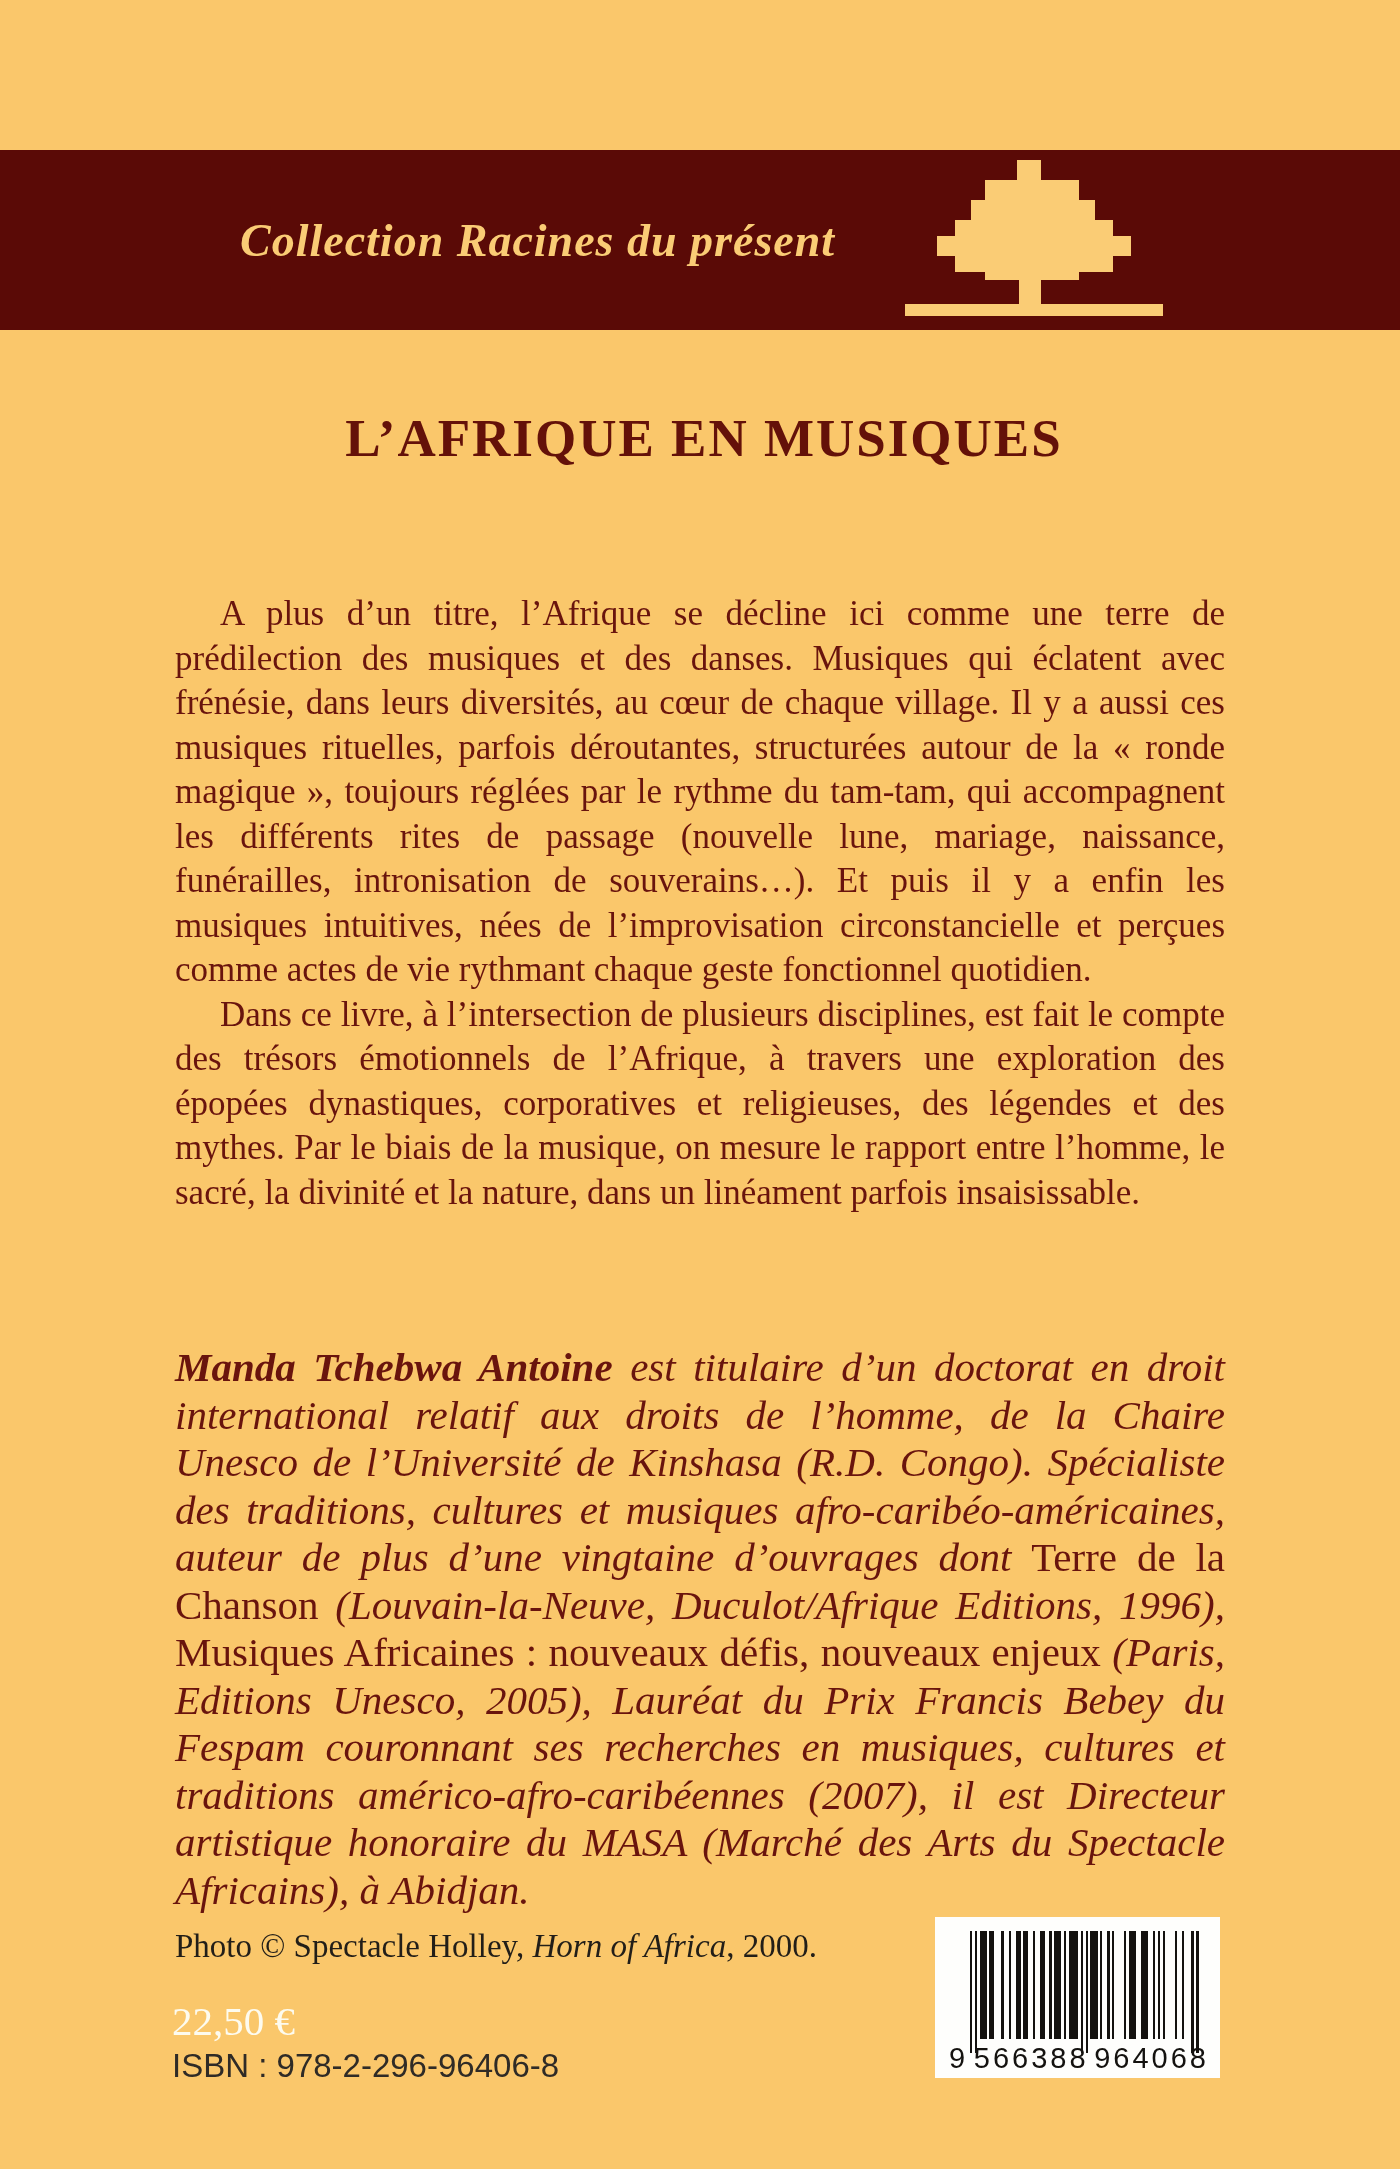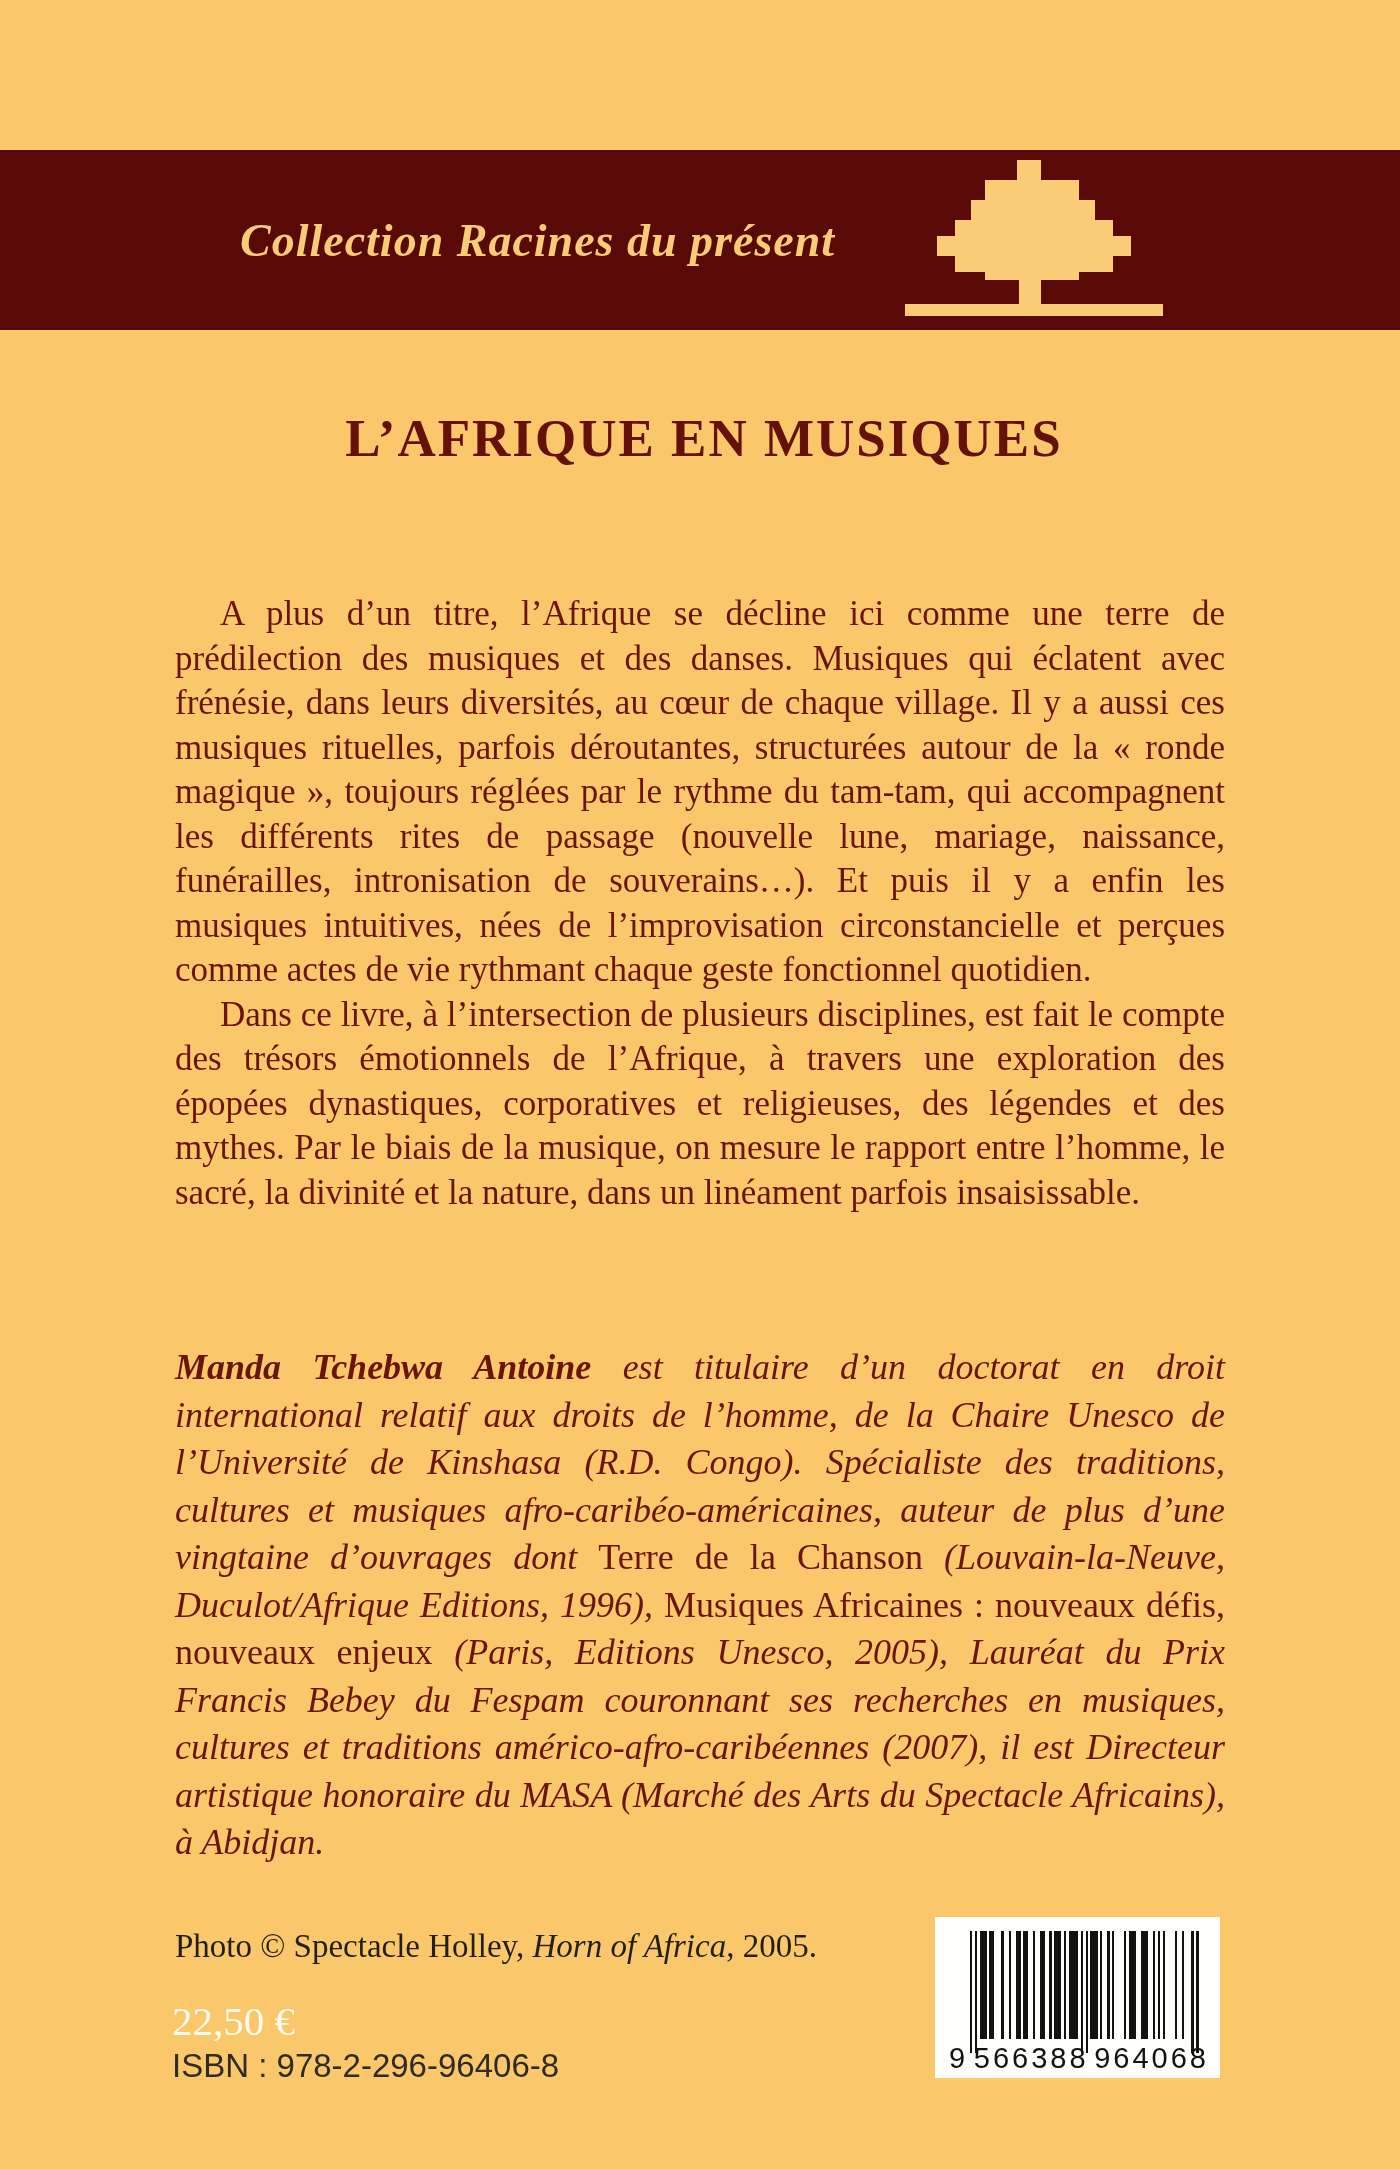--- a/index.html
+++ b/index.html
@@ -55,21 +55,21 @@
   .synopsis{
     position:absolute;left:175px;top:592px;width:1050px;
     font-size:35px;line-height:44.5px;
     text-align:justify;
     color:var(--ink);
   }
   .synopsis p{margin:0;}
   .synopsis p.indent{text-indent:45px;}
   .bio{
     position:absolute;left:175px;top:1344px;width:1050px;
-    font-size:36px;line-height:47.5px;
+    font-size:41px;line-height:47.5px;
     text-align:justify;
     color:var(--ink);
   }
   .seg-i{font-style:italic;}
   .seg-bi{font-style:italic;font-weight:bold;}
   .seg-r{font-style:normal;}
   .credit{
     position:absolute;left:175px;top:1926px;width:900px;
     font-size:33px;line-height:40px;
     color:var(--credit-ink);
@@ -129,21 +129,21 @@
   <h1 class="page-title">L’AFRIQUE EN MUSIQUES</h1>
 
 
   <div class="synopsis">
     <p class="indent">A plus d’un titre, l’Afrique se décline ici comme une terre de prédilection des musiques et des danses. Musiques qui éclatent avec frénésie, dans leurs diversités, au cœur de chaque village. Il y a aussi ces musiques rituelles, parfois déroutantes, structurées autour de la « ronde magique », toujours réglées par le rythme du tam-tam, qui accompagnent les différents rites de passage (nouvelle lune, mariage, naissance, funérailles, intronisation de souverains…). Et puis il y a enfin les musiques intuitives, nées de l’improvisation circonstancielle et perçues comme actes de vie rythmant chaque geste fonctionnel quotidien.</p>
     <p class="indent">Dans ce livre, à l’intersection de plusieurs disciplines, est fait le compte des trésors émotionnels de l’Afrique, à travers une exploration des épopées dynastiques, corporatives et religieuses, des légendes et des mythes. Par le biais de la musique, on mesure le rapport entre l’homme, le sacré, la divinité et la nature, dans un linéament parfois insaisissable.</p>
   </div>
 
   <div class="bio"><span class="seg-bi">Manda Tchebwa Antoine</span><span class="seg-i"> est titulaire d’un doctorat en droit international relatif aux droits de l’homme, de la Chaire Unesco de l’Université de Kinshasa (R.D. Congo). Spécialiste des traditions, cultures et musiques afro-caribéo-américaines, auteur de plus d’une vingtaine d’ouvrages dont </span><span class="seg-r">Terre de la Chanson </span><span class="seg-i">(Louvain-la-Neuve, Duculot/Afrique Editions, 1996), </span><span class="seg-r">Musiques Africaines : nouveaux défis, nouveaux enjeux </span><span class="seg-i">(Paris, Editions Unesco, 2005), Lauréat du Prix Francis Bebey du Fespam couronnant ses recherches en musiques, cultures et traditions américo-afro-caribéennes (2007), il est Directeur artistique honoraire du MASA (Marché des Arts du Spectacle Africains), à Abidjan.</span></div>
 
-  <div class="credit"><span class="seg-r">Photo © Spectacle Holley, </span><span class="seg-i">Horn of Africa</span><span class="seg-r">, 2005.</span></div>
+  <div class="credit"><span class="seg-r">Photo © Spectacle Holley, </span><span class="seg-i">Horn of Africa</span><span class="seg-r">, 2000.</span></div>
 
   <div class="price">22,50 €</div>
 
   <div class="isbn">ISBN : 978-2-296-96406-8</div>
 
   <div class="barcode-box">
     <div class="barcode-bars"><span style="height: 122px; background: rgb(20, 18, 15);"></span><span style="height: 122px; background: transparent;"></span><span style="height: 122px; background: rgb(20, 18, 15);"></span><span style="height: 108px; background: transparent;"></span><span style="height: 108px; background: rgb(20, 18, 15);"></span><span style="height: 108px; background: rgb(20, 18, 15);"></span><span style="height: 108px; background: rgb(20, 18, 15);"></span><span style="height: 108px; background: transparent;"></span><span style="height: 108px; background: rgb(20, 18, 15);"></span><span style="height: 108px; background: rgb(20, 18, 15);"></span><span style="height: 108px; background: transparent;"></span><span style="height: 108px; background: transparent;"></span><span style="height: 108px; background: transparent;"></span><span style="height: 108px; background: rgb(20, 18, 15);"></span><span style="height: 108px; background: transparent;"></span><span style="height: 108px; background: transparent;"></span><span style="height: 108px; background: rgb(20, 18, 15);"></span><span style="height: 108px; background: transparent;"></span><span style="height: 108px; background: transparent;"></span><span style="height: 108px; background: rgb(20, 18, 15);"></span><span style="height: 108px; background: rgb(20, 18, 15);"></span><span style="height: 108px; background: transparent;"></span><span style="height: 108px; background: rgb(20, 18, 15);"></span><span style="height: 108px; background: rgb(20, 18, 15);"></span><span style="height: 108px; background: transparent;"></span><span style="height: 108px; background: transparent;"></span><span style="height: 108px; background: rgb(20, 18, 15);"></span><span style="height: 108px; background: transparent;"></span><span style="height: 108px; background: transparent;"></span><span style="height: 108px; background: rgb(20, 18, 15);"></span><span style="height: 108px; background: rgb(20, 18, 15);"></span><span style="height: 108px; background: transparent;"></span><span style="height: 108px; background: transparent;"></span><span style="height: 108px; background: rgb(20, 18, 15);"></span><span style="height: 108px; background: transparent;"></span><span style="height: 108px; background: rgb(20, 18, 15);"></span><span style="height: 108px; background: rgb(20, 18, 15);"></span><span style="height: 108px; background: rgb(20, 18, 15);"></span><span style="height: 108px; background: transparent;"></span><span style="height: 108px; background: rgb(20, 18, 15);"></span><span style="height: 108px; background: transparent;"></span><span style="height: 108px; background: rgb(20, 18, 15);"></span><span style="height: 108px; background: rgb(20, 18, 15);"></span><span style="height: 108px; background: rgb(20, 18, 15);"></span><span style="height: 108px; background: rgb(20, 18, 15);"></span><span style="height: 122px; background: transparent;"></span><span style="height: 122px; background: rgb(20, 18, 15);"></span><span style="height: 122px; background: transparent;"></span><span style="height: 122px; background: rgb(20, 18, 15);"></span><span style="height: 122px; background: transparent;"></span><span style="height: 108px; background: rgb(20, 18, 15);"></span><span style="height: 108px; background: rgb(20, 18, 15);"></span><span style="height: 108px; background: rgb(20, 18, 15);"></span><span style="height: 108px; background: transparent;"></span><span style="height: 108px; background: rgb(20, 18, 15);"></span><span style="height: 108px; background: transparent;"></span><span style="height: 108px; background: transparent;"></span><span style="height: 108px; background: rgb(20, 18, 15);"></span><span style="height: 108px; background: transparent;"></span><span style="height: 108px; background: rgb(20, 18, 15);"></span><span style="height: 108px; background: transparent;"></span><span style="height: 108px; background: transparent;"></span><span style="height: 108px; background: transparent;"></span><span style="height: 108px; background: transparent;"></span><span style="height: 108px; background: rgb(20, 18, 15);"></span><span style="height: 108px; background: transparent;"></span><span style="height: 108px; background: rgb(20, 18, 15);"></span><span style="height: 108px; background: rgb(20, 18, 15);"></span><span style="height: 108px; background: rgb(20, 18, 15);"></span><span style="height: 108px; background: transparent;"></span><span style="height: 108px; background: transparent;"></span><span style="height: 108px; background: rgb(20, 18, 15);"></span><span style="height: 108px; background: rgb(20, 18, 15);"></span><span style="height: 108px; background: rgb(20, 18, 15);"></span><span style="height: 108px; background: transparent;"></span><span style="height: 108px; background: transparent;"></span><span style="height: 108px; background: rgb(20, 18, 15);"></span><span style="height: 108px; background: transparent;"></span><span style="height: 108px; background: rgb(20, 18, 15);"></span><span style="height: 108px; background: transparent;"></span><span style="height: 108px; background: rgb(20, 18, 15);"></span><span style="height: 108px; background: transparent;"></span><span style="height: 108px; background: transparent;"></span><span style="height: 108px; background: transparent;"></span><span style="height: 108px; background: transparent;"></span><span style="height: 108px; background: rgb(20, 18, 15);"></span><span style="height: 108px; background: transparent;"></span><span style="height: 108px; background: transparent;"></span><span style="height: 108px; background: rgb(20, 18, 15);"></span><span style="height: 108px; background: transparent;"></span><span style="height: 108px; background: transparent;"></span><span style="height: 108px; background: transparent;"></span><span style="height: 122px; background: rgb(20, 18, 15);"></span><span style="height: 122px; background: transparent;"></span><span style="height: 122px; background: rgb(20, 18, 15);"></span></div>
     <div class="barcode-digits">
       <span>9</span>
       <span>566388</span>

